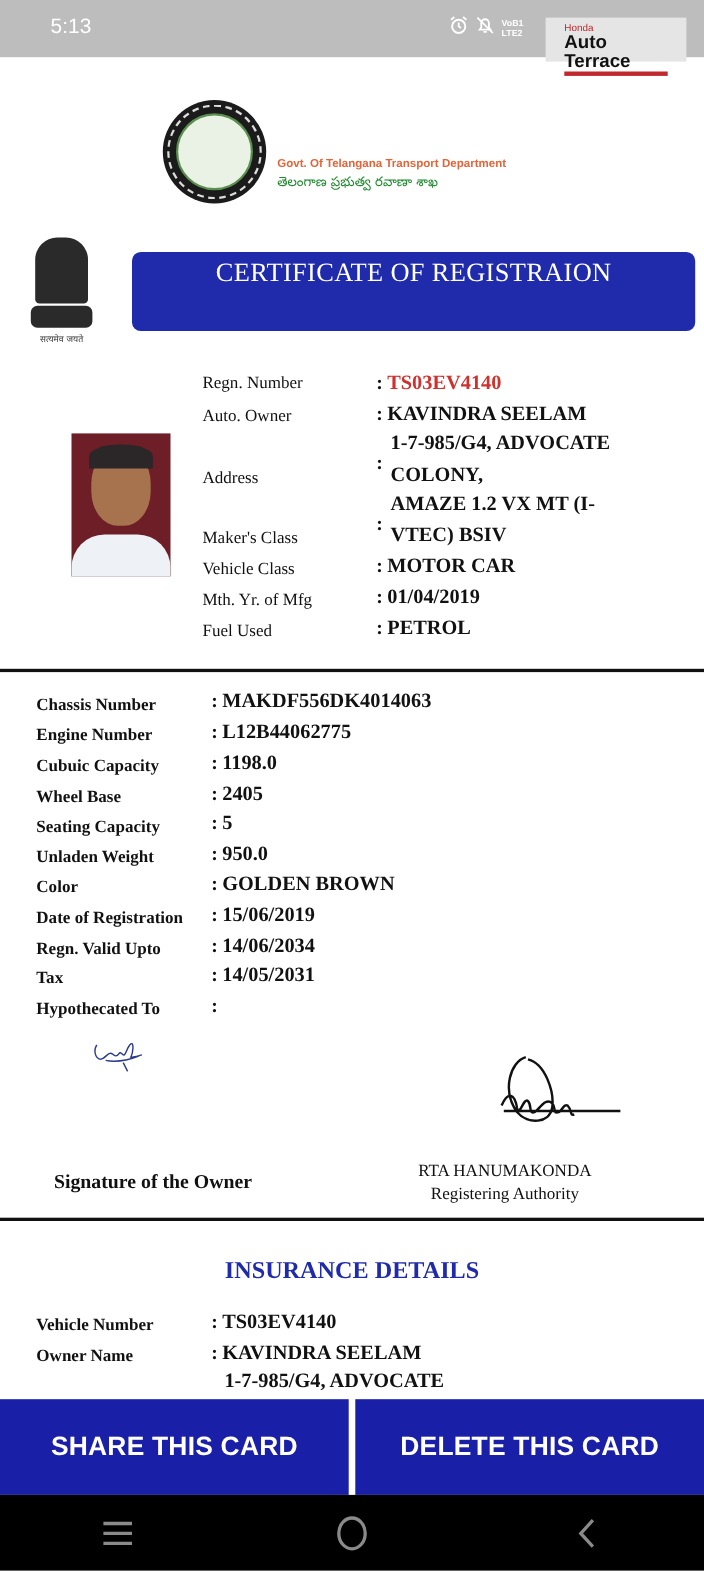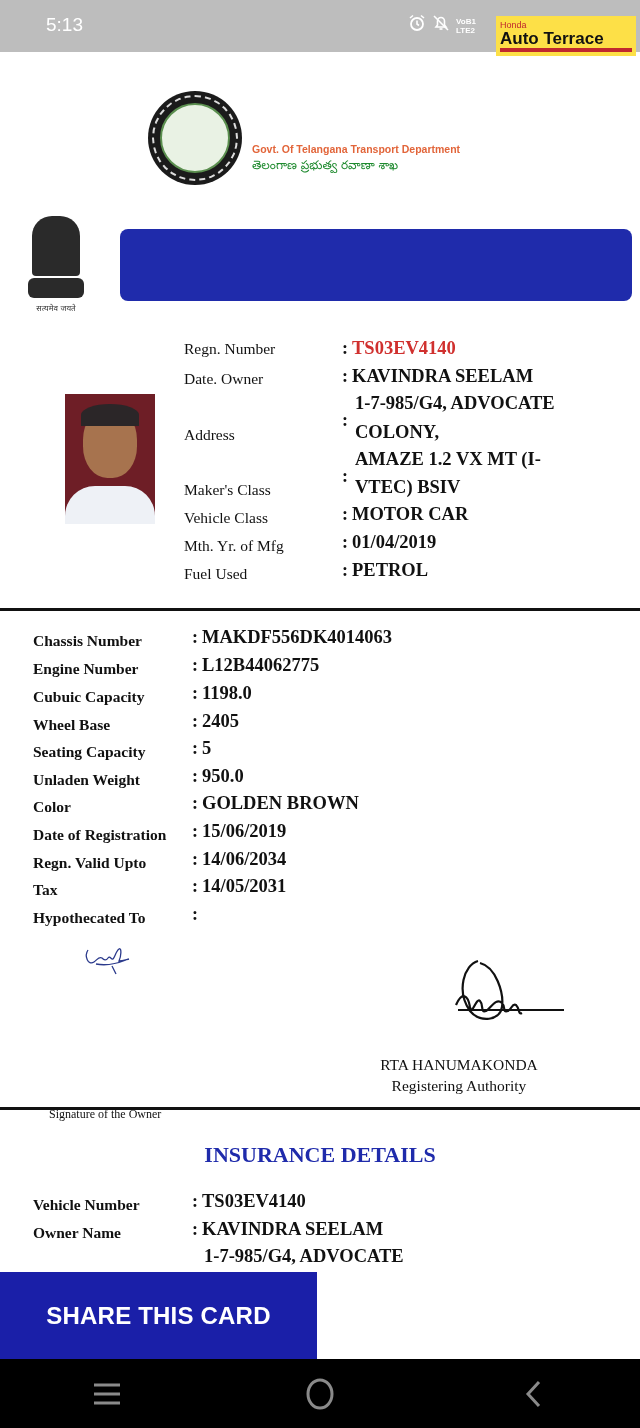--- a/index.html
+++ b/index.html
@@ -4,21 +4,21 @@
 <style>
   * { box-sizing: border-box; margin: 0; padding: 0; }
   html, body { width: 640px; height: 1428px; overflow: hidden; background: #ffffff; }
   body { position: relative; font-family: "Liberation Serif", serif; color: #111; }
 
   .status-bar { position: absolute; left: 0; top: 0; width: 640px; height: 52px; background: #bdbdbd; }
   .status-time { position: absolute; left: 46px; top: 14px; font-family: "Liberation Sans", sans-serif; font-size: 19px; color: #fff; }
   .status-icons { position: absolute; left: 408px; top: 14px; display: flex; align-items: center; gap: 6px; color: #fff; font-family: "Liberation Sans", sans-serif; }
   .status-icon { font-size: 18px; color: #fff; }
   .status-net { font-size: 8px; line-height: 9px; font-weight: bold; color: #fff; }
-  .ad-badge { position: absolute; left: 496px; top: 16px; width: 140px; height: 40px; background: #fde047; padding: 4px 4px; }
+  .ad-badge { position: absolute; left: 496px; top: 16px; width: 128px; height: 40px; background: #e5e5e5; padding: 4px 17px; }
   .ad-brand { font-family: "Liberation Sans", sans-serif; font-size: 9px; color: #c0282d; line-height: 10px; }
   .ad-name { font-family: "Liberation Sans", sans-serif; font-size: 17px; font-weight: bold; color: #111; line-height: 17px; }
   .ad-stripe { height: 4px; background: #c0282d; margin-top: 1px; }
 
   .logo-wrap { position: absolute; left: 148px; top: 88px; width: 340px; height: 100px; }
   .emblem-round { position: absolute; left: 0; top: 3px; width: 94px; height: 94px; border-radius: 50%; background: #1b1b1b; }
   .emblem-inner { position: absolute; left: 12px; top: 12px; width: 70px; height: 70px; border-radius: 50%; background: #e9f2e4; border: 2px solid #5b8f4f; }
   .emblem-dash { position: absolute; left: 4px; top: 4px; width: 86px; height: 86px; border-radius: 50%; border: 2px dashed #ddd; }
   .logo-title { position: absolute; left: 102px; top: 6px; font-family: "Liberation Sans", sans-serif; font-size: 44px; font-weight: bold; color: #1a3fa0; letter-spacing: -0.5px; }
   .logo-sub { position: absolute; left: 104px; top: 55px; font-family: "Liberation Sans", sans-serif; font-size: 10.5px; color: #e2653a; font-weight: bold; }
@@ -47,21 +47,21 @@
   .sec1 .lbl { position: absolute; left: 184px; text-align: center; }
   .sec1 .valcol { position: absolute; left: 342px; }
 
   .hr { position: absolute; left: 0; width: 640px; height: 3px; background: #111; }
 
   .sec2 .lbl { position: absolute; left: 33px; font-weight: bold; }
   .sec2 .valcol { position: absolute; left: 192px; }
 
   .sig-owner-img { position: absolute; left: 82px; top: 942px; width: 62px; height: 34px; }
   .sig-auth-img { position: absolute; left: 448px; top: 955px; width: 120px; height: 70px; }
-  .sig-owner-label { position: absolute; left: 49px; top: 1107px; font-size: 12px; }
+  .sig-owner-label { position: absolute; left: 49px; top: 1064px; font-size: 18px; font-weight: bold; }
   .sig-auth-label { position: absolute; left: 340px; top: 1054px; width: 238px; text-align: center; font-size: 15.5px; line-height: 21px; }
 
   .ins-title { position: absolute; left: 0; top: 1142px; width: 640px; text-align: center; font-size: 22px; font-weight: bold; color: #1f2bab; }
 
   .bottom-actions { position: absolute; left: 0; top: 1272px; width: 640px; height: 87px; display: flex; justify-content: space-between; align-items: center; }
   .action-btn { width: 317px; height: 87px; background: #1a1fa8; color: #fff; font-family: "Liberation Sans", sans-serif; font-size: 24px; font-weight: bold; display: flex; align-items: center; justify-content: center; border: none; letter-spacing: 0.2px; }
   .nav-bar { position: absolute; left: 0; top: 1359px; width: 640px; height: 69px; background: #000; display: flex; justify-content: space-around; align-items: center; }
   .nav-btn { width: 60px; height: 50px; display: flex; align-items: center; justify-content: center; }
 </style>
 </head>
@@ -105,36 +105,37 @@
   <div class="logo-telugu">తెలంగాణ ప్రభుత్వ రవాణా శాఖ</div>
 </div>
 
 <div class="nat-emblem">
   <div class="lion"></div>
   <div class="base"></div>
   <div class="motto">सत्यमेव जयते</div>
 </div>
 
 <div class="cert-banner">
+  <div class="cert-line2">CERTIFICATE OF REGISTRAION</div>
 </div>
 
 <div class="photo">
   <div class="shirt"></div>
   <div class="face"></div>
   <div class="hair"></div>
 </div>
 
 <div class="sec1">
   <span class="lbl" style="top:340px">Regn. Number</span>
   <div class="valcol row" style="top:338px">
     <span class="colon">:</span>
       <span class="val red">TS03EV4140</span>
   </div>
 
-  <span class="lbl" style="top:370px">Date. Owner</span>
+  <span class="lbl" style="top:370px">Auto. Owner</span>
   <div class="valcol row" style="top:366px">
     <span class="colon">:</span>
       <span class="val">KAVINDRA SEELAM</span>
   </div>
 
   <span class="lbl" style="top:426px">Address</span>
   <span class="colon" style="position:absolute;left:342px;top:410px">:</span>
   <span class="val" style="position:absolute;left:355px;top:393px">1-7-985/G4, ADVOCATE</span>
   <span class="val" style="position:absolute;left:355px;top:422px">COLONY,</span>
 
@@ -258,20 +259,21 @@
   <div class="valcol row" style="top:1219px">
       <span class="colon">:</span>
       <span class="val">KAVINDRA SEELAM</span>
     </div>
 
   <span class="val" style="position:absolute;left:204px;top:1246px">1-7-985/G4, ADVOCATE</span>
 </div>
 
 <div class="bottom-actions">
   <button class="action-btn">SHARE THIS CARD</button>
+  <button class="action-btn">DELETE THIS CARD</button>
 </div>
 
 <div class="nav-bar">
   <div class="nav-btn">
     <svg width="30" height="26" viewBox="0 0 30 26">
         <path d="M2 4h26M2 13h26M2 22h26" stroke="#8a8a8a" stroke-width="3"></path>
       </svg>
   </div>
   <div class="nav-btn">
     <svg width="30" height="34" viewBox="0 0 30 34">

